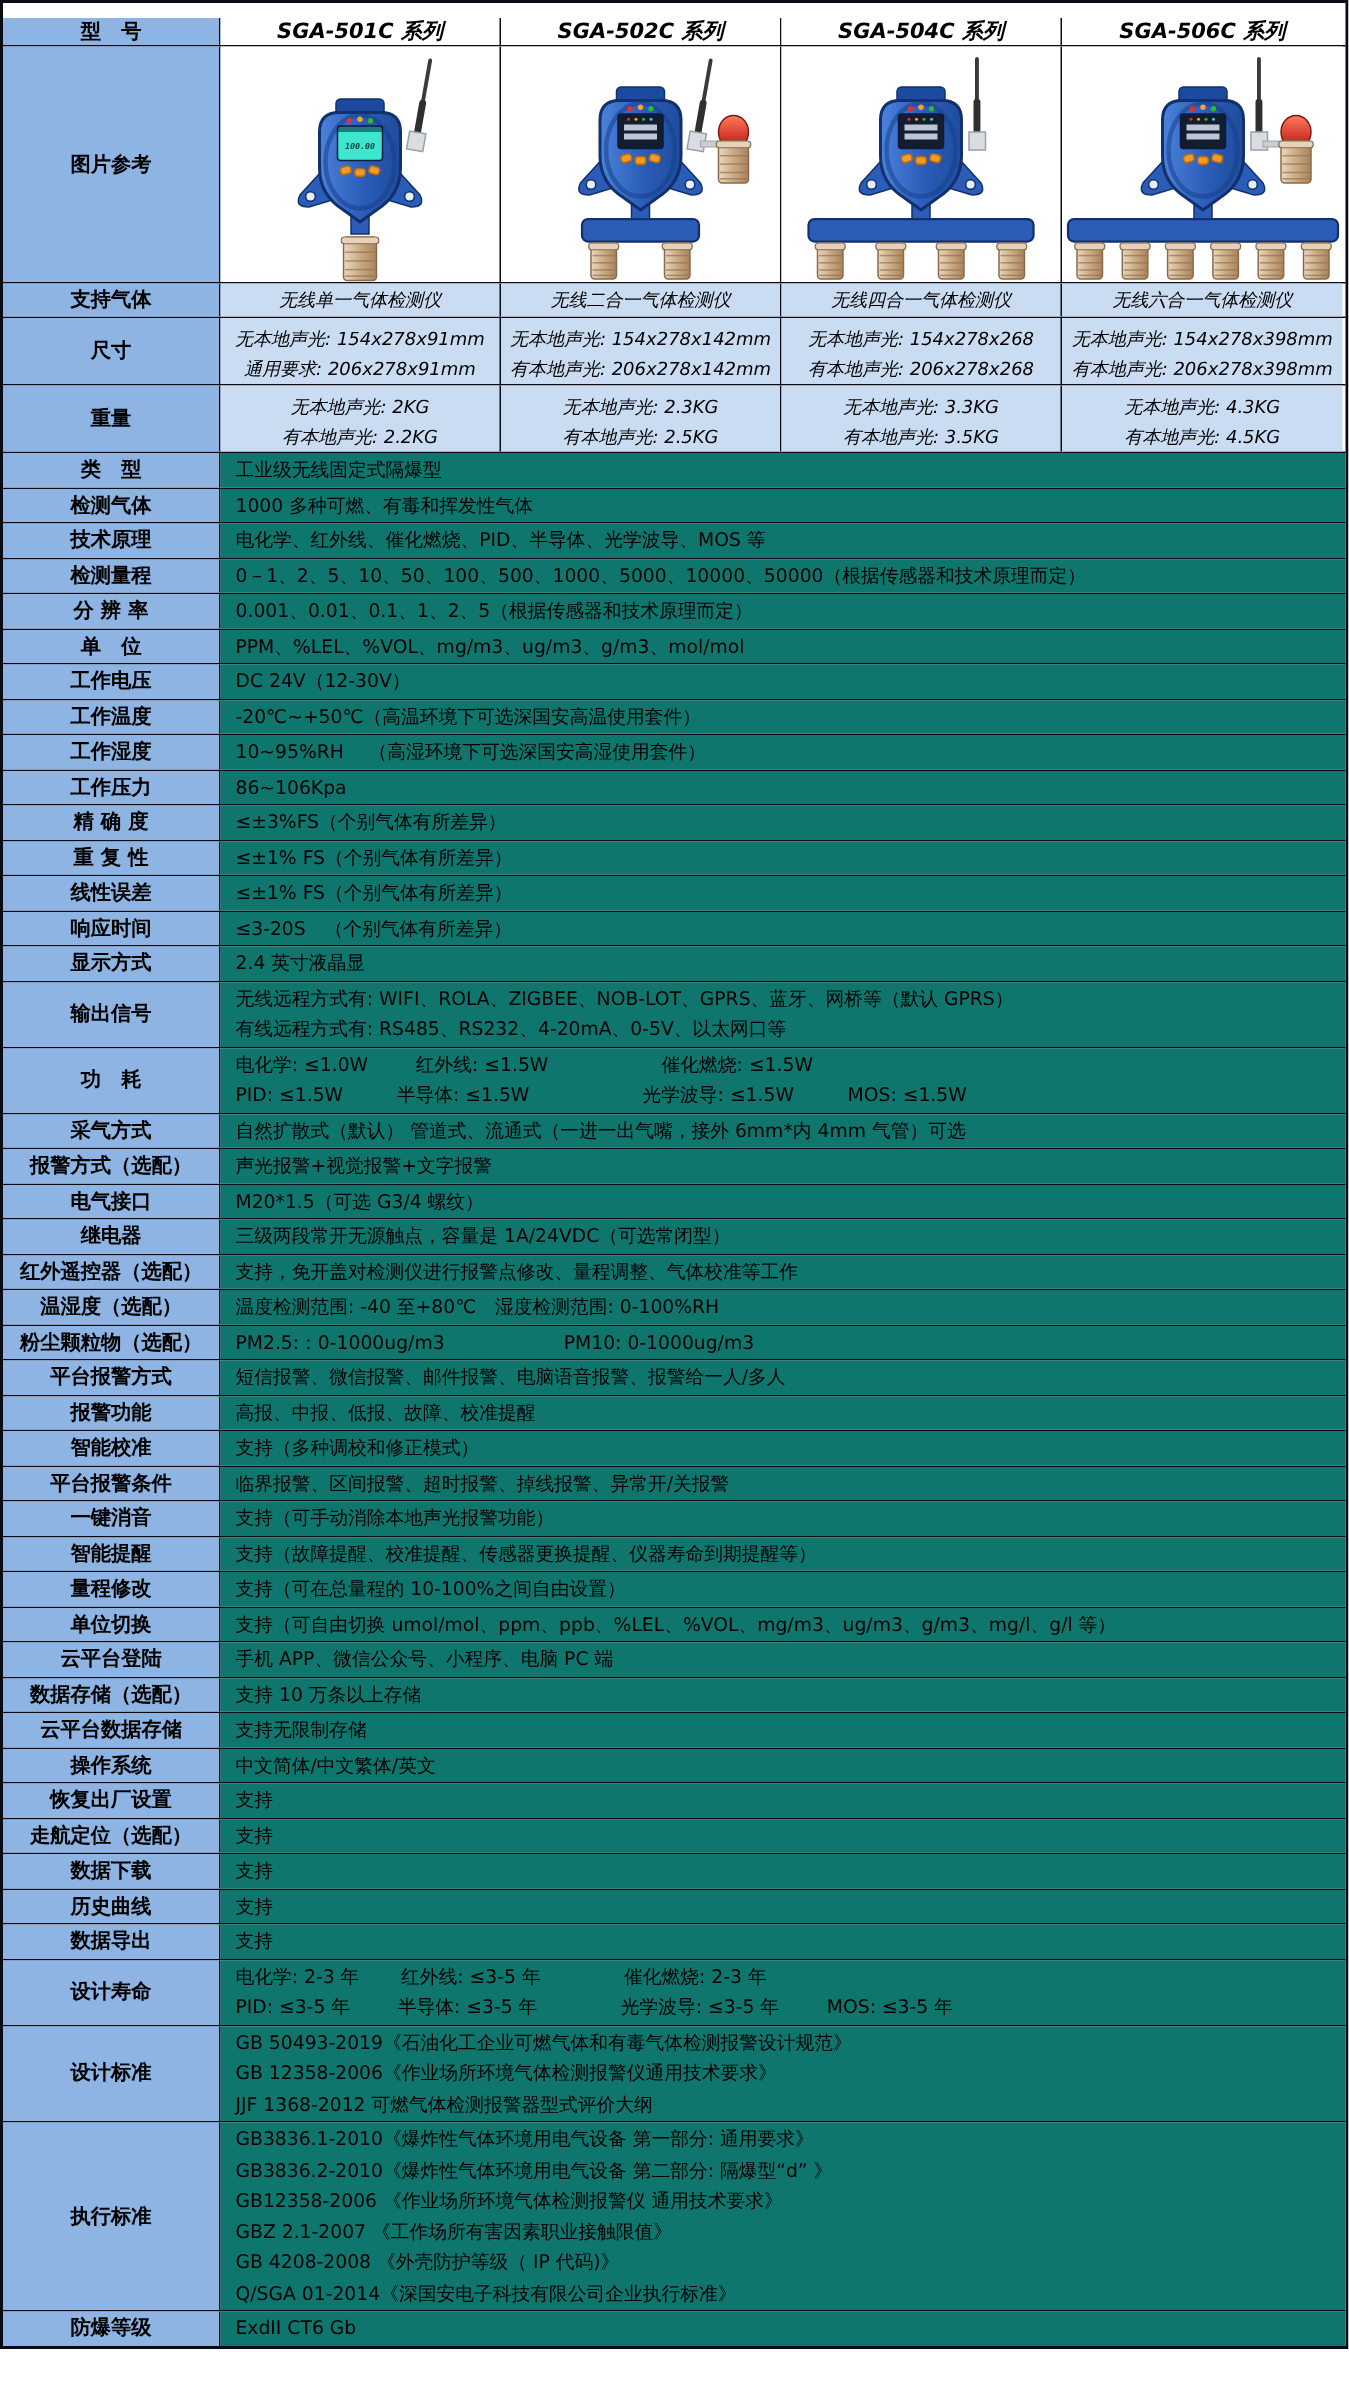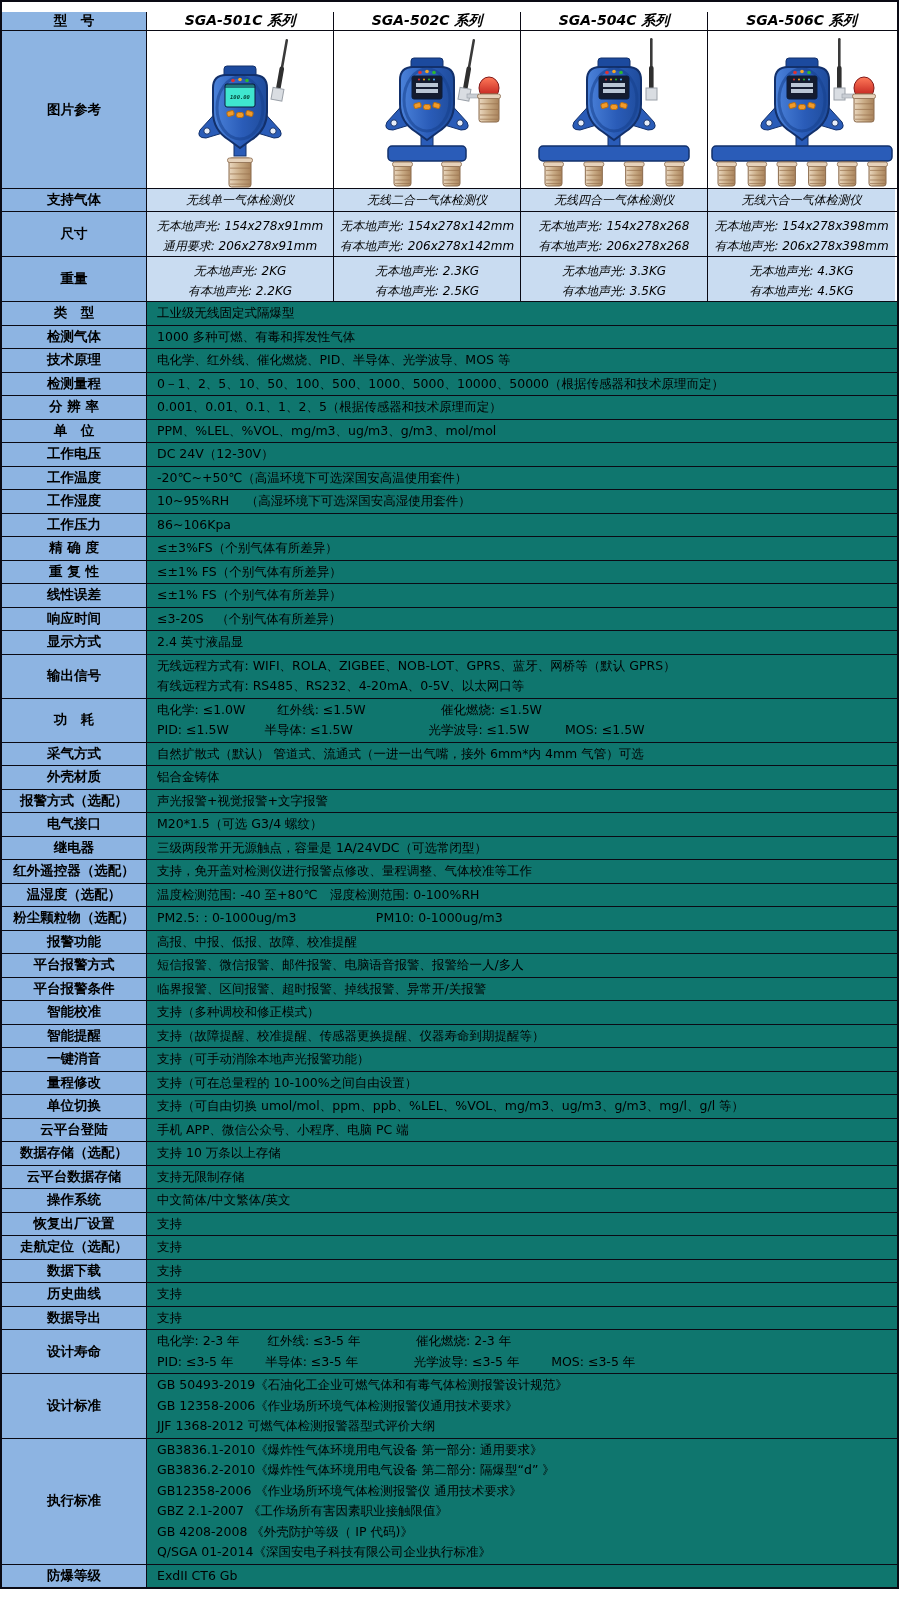--- a/index.html
+++ b/index.html
@@ -479,26 +479,20 @@
           <div class="vline">PID: ≤1.5W         半导体: ≤1.5W                   光学波导: ≤1.5W         MOS: ≤1.5W</div>
         </div>
       </div>
       <div class="row spec">
         <div class="lbl">采气方式</div>
         <div class="vcell">
           <div class="vline">自然扩散式（默认） 管道式、流通式（一进一出气嘴，接外 6mm*内 4mm 气管）可选</div>
         </div>
       </div>
       <div class="row spec">
-        <div class="lbl">外壳材质</div>
-        <div class="vcell">
-          <div class="vline">铝合金铸体</div>
-        </div>
-      </div>
-      <div class="row spec">
         <div class="lbl">报警方式（选配）</div>
         <div class="vcell">
           <div class="vline">声光报警+视觉报警+文字报警</div>
         </div>
       </div>
       <div class="row spec">
         <div class="lbl">电气接口</div>
         <div class="vcell">
           <div class="vline">M20*1.5（可选 G3/4 螺纹）</div>
         </div>
@@ -521,53 +515,53 @@
           <div class="vline">温度检测范围: -40 至+80℃　湿度检测范围: 0-100%RH</div>
         </div>
       </div>
       <div class="row spec">
         <div class="lbl">粉尘颗粒物（选配）</div>
         <div class="vcell">
           <div class="vline">PM2.5:：0-1000ug/m3                    PM10: 0-1000ug/m3</div>
         </div>
       </div>
       <div class="row spec">
+        <div class="lbl">平台报警方式</div>
+        <div class="vcell">
+          <div class="vline">短信报警、微信报警、邮件报警、电脑语音报警、报警给一人/多人</div>
+        </div>
+      </div>
+      <div class="row spec">
         <div class="lbl">报警功能</div>
         <div class="vcell">
           <div class="vline">高报、中报、低报、故障、校准提醒</div>
         </div>
       </div>
       <div class="row spec">
-        <div class="lbl">平台报警方式</div>
-        <div class="vcell">
-          <div class="vline">短信报警、微信报警、邮件报警、电脑语音报警、报警给一人/多人</div>
+        <div class="lbl">智能校准</div>
+        <div class="vcell">
+          <div class="vline">支持（多种调校和修正模式）</div>
         </div>
       </div>
       <div class="row spec">
         <div class="lbl">平台报警条件</div>
         <div class="vcell">
           <div class="vline">临界报警、区间报警、超时报警、掉线报警、异常开/关报警</div>
         </div>
       </div>
       <div class="row spec">
-        <div class="lbl">智能校准</div>
-        <div class="vcell">
-          <div class="vline">支持（多种调校和修正模式）</div>
+        <div class="lbl">一键消音</div>
+        <div class="vcell">
+          <div class="vline">支持（可手动消除本地声光报警功能）</div>
         </div>
       </div>
       <div class="row spec">
         <div class="lbl">智能提醒</div>
         <div class="vcell">
           <div class="vline">支持（故障提醒、校准提醒、传感器更换提醒、仪器寿命到期提醒等）</div>
-        </div>
-      </div>
-      <div class="row spec">
-        <div class="lbl">一键消音</div>
-        <div class="vcell">
-          <div class="vline">支持（可手动消除本地声光报警功能）</div>
         </div>
       </div>
       <div class="row spec">
         <div class="lbl">量程修改</div>
         <div class="vcell">
           <div class="vline">支持（可在总量程的 10-100%之间自由设置）</div>
         </div>
       </div>
       <div class="row spec">
         <div class="lbl">单位切换</div>

